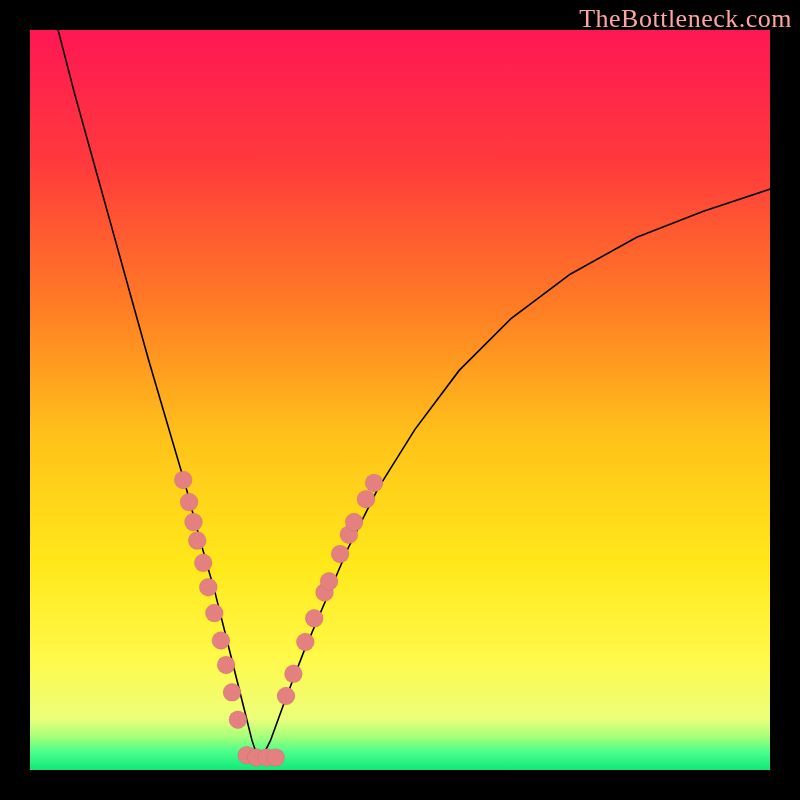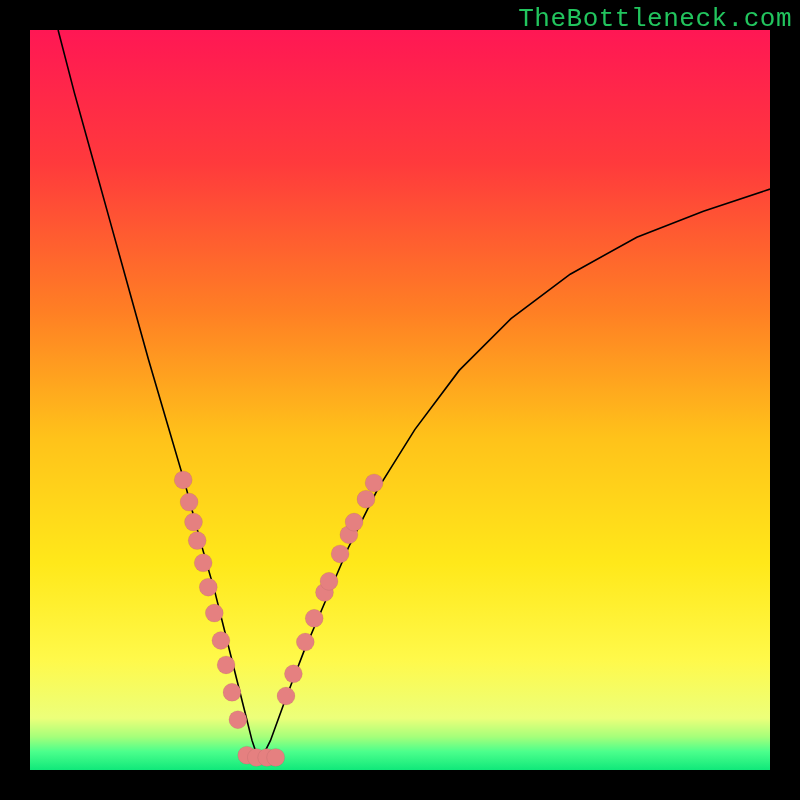--- a/index.html
+++ b/index.html
@@ -26,25 +26,25 @@
     overflow: hidden;
   }
   .gradient {
     position: absolute;
     left: 0; top: 0; width: 100%; height: 100%;
   }
   .watermark {
     position: absolute;
     top: 4px;
     right: 8px;
-    color: #22c55e;
+    color: #fca5a5;
     font-size: 26px;
     font-weight: 500;
     letter-spacing: 0.5px;
-    font-family: Liberation Mono, monospace;
+    font-family: Liberation Serif, serif;
   }
   svg {
     position: absolute;
     left: 0; top: 0;
   }
   .curve-path {
     fill: none;
     stroke: #000;
     stroke-width: 1.6;
   }

